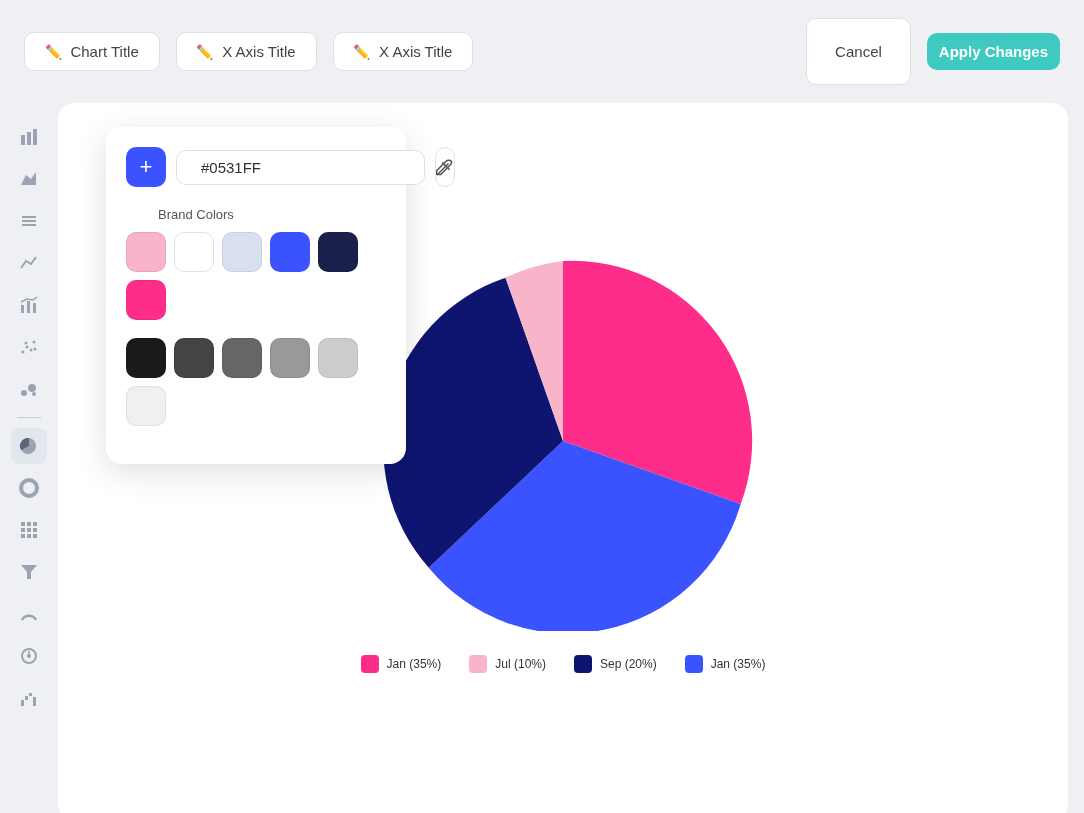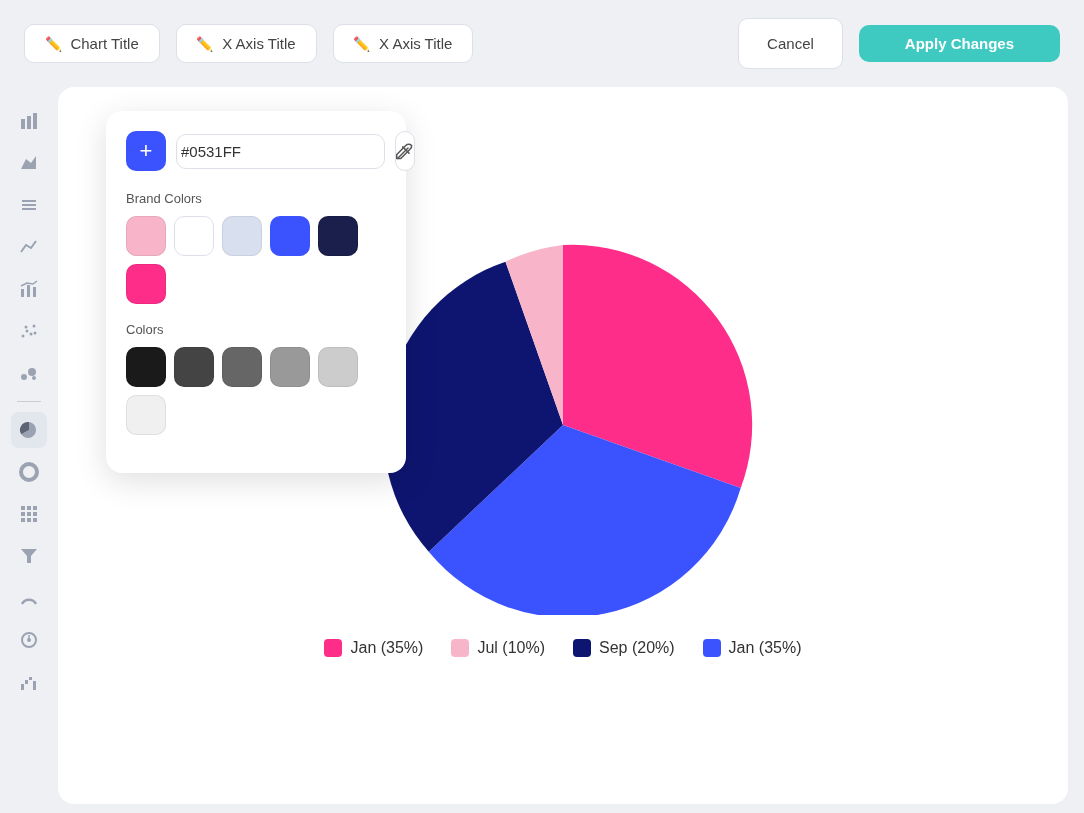--- a/index.html
+++ b/index.html
@@ -34,30 +34,30 @@
     }
     .toolbar-btn .pencil-icon {
       font-size: 14px;
       color: #888;
     }
     .toolbar-spacer { flex: 1; }
     .cancel-btn {
       background: #fff;
       border: 1.5px solid #dde0e8;
       border-radius: 10px;
-      padding: 16px 28px;
+      padding: 24px 28px;
       font-size: 15px;
       color: #444;
       cursor: pointer;
     }
     .apply-btn {
       background: #3ec9c1;
       border: none;
       border-radius: 10px;
-      padding: 10px 46px;
+      padding: 10px 12px;
       font-size: 15px;
       color: #fff;
       font-weight: 600;
       cursor: pointer;
     }
 
     
     .main-layout {
       display: flex;
       height: calc(813px - 80px);
@@ -137,21 +137,21 @@
       color: #fff;
       font-size: 22px;
       cursor: pointer;
       border: none;
       flex-shrink: 0;
     }
     .color-hex-input {
       flex: 1;
       border: 1.5px solid #dde0e8;
       border-radius: 10px;
-      padding: 8px 4px;
+      padding: 8px 24px;
       font-size: 15px;
       color: #333;
       outline: none;
     }
     .eyedropper-btn {
       width: 40px;
       height: 40px;
       border: 1.5px solid #dde0e8;
       border-radius: 10px;
       display: flex;
@@ -161,20 +161,21 @@
       background: #fff;
       color: #555;
       font-size: 17px;
     }
 
     .section-label {
       font-size: 13px;
       color: #555;
       font-weight: 500;
       margin-bottom: 10px;
+      margin-left: 32px;
     }
 
     .color-swatches {
       display: flex;
       gap: 8px;
       margin-bottom: 18px;
       flex-wrap: wrap;
     }
     .swatch {
       width: 40px;
@@ -201,21 +202,21 @@
     }
     .legend {
       display: flex;
       gap: 28px;
       align-items: center;
     }
     .legend-item {
       display: flex;
       align-items: center;
       gap: 8px;
-      font-size: 16px;
+      font-size: 12px;
       color: #333;
       justify-content: space-between;
     }
     .legend-dot {
       width: 18px;
       height: 18px;
       border-radius: 4px;
       flex-shrink: 0;
     }
   </style>
@@ -362,21 +363,20 @@
       <div class="section-label">Brand Colors</div>
       <div class="color-swatches" id="brand-swatches">
           <div class="swatch" style="background: rgb(248, 180, 200);"></div>
           <div class="swatch" style="background: rgb(255, 255, 255); border: 1.5px solid rgb(221, 224, 232);"></div>
           <div class="swatch" style="background: rgb(216, 224, 240);"></div>
           <div class="swatch selected" style="background: rgb(59, 82, 255);"></div>
           <div class="swatch" style="background: rgb(26, 31, 75);"></div>
           <div class="swatch" style="background: rgb(255, 45, 138);"></div>
         </div>
 
-      <div class="section-label">Colors</div>
       <div class="color-swatches" id="color-swatches">
           <div class="swatch" style="background: rgb(26, 26, 26);"></div>
           <div class="swatch" style="background: rgb(68, 68, 68);"></div>
           <div class="swatch" style="background: rgb(102, 102, 102);"></div>
           <div class="swatch" style="background: rgb(153, 153, 153);"></div>
           <div class="swatch" style="background: rgb(204, 204, 204);"></div>
           <div class="swatch" style="background: rgb(240, 240, 240);"></div>
         </div>
     </div>
 

